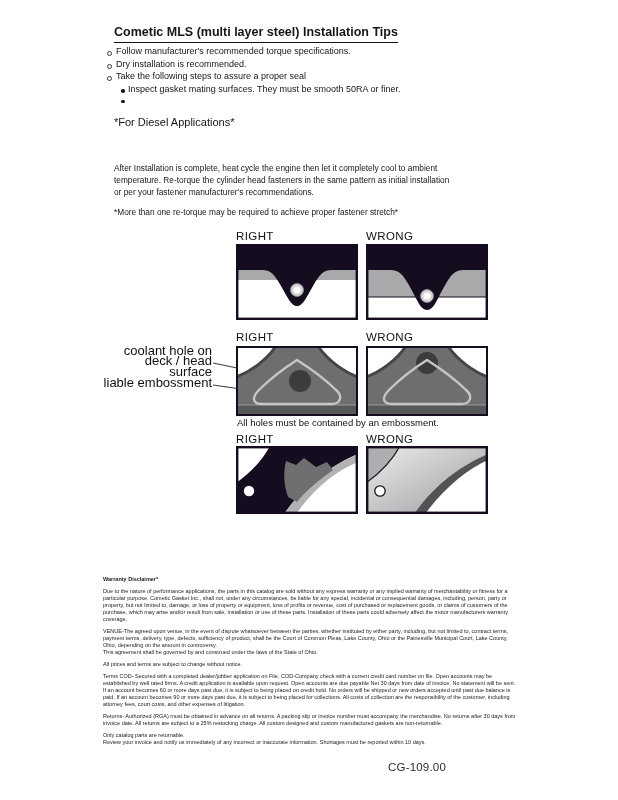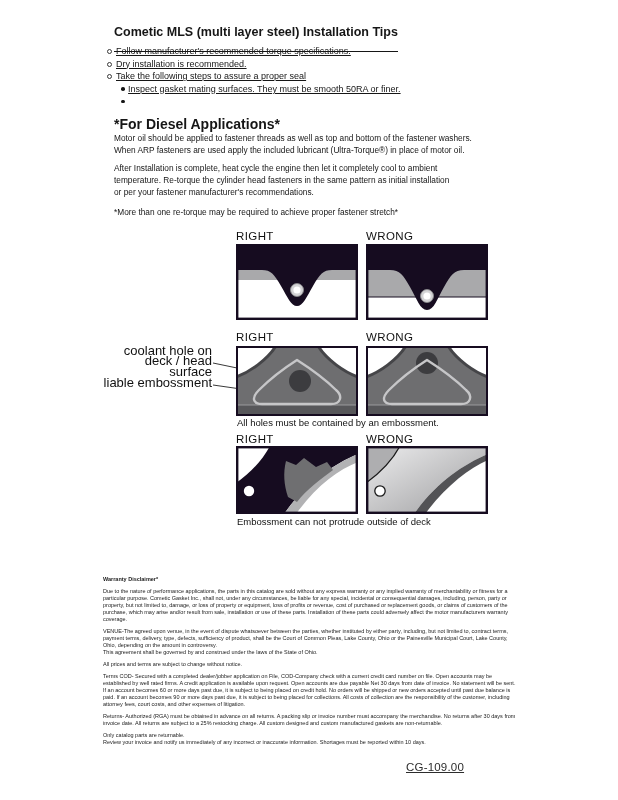--- a/index.html
+++ b/index.html
@@ -1,46 +1,46 @@
 <!DOCTYPE html>
 <html><head>
 <meta charset="utf-8">
 <style>
   html,body{margin:0;padding:0;background:#fff;}
   .page{position:relative;width:618px;height:800px;background:#ffffff;
         font-family:"Liberation Sans","DejaVu Sans",sans-serif;color:#161616;overflow:hidden;}
 
   .title{position:absolute;left:114px;top:25px;font-size:12.5px;font-weight:700;
-         letter-spacing:0px;border-bottom:1.6px solid #161616;padding-bottom:12px;}
+         letter-spacing:0px;border-bottom:1.6px solid #161616;padding-bottom:3px;}
 
   .tips{position:absolute;left:107px;top:45px;width:430px;}
-  .tip{display:flex;align-items:flex-start;font-size:9px;line-height:12.6px;text-decoration:underline;}
+  .tip{display:flex;align-items:center;font-size:9px;line-height:12.6px;}
   .tip.sub{margin-left:14px;}
   .marker-o{flex:0 0 auto;width:3px;height:3px;border:1px solid #3a3a3a;border-radius:50%;margin:4.3px 4px 0 0;}
   .marker-dot{flex:0 0 auto;width:3.6px;height:3.6px;background:#161616;border-radius:50%;margin:4.3px 3.5px 0 0;}
 
-  .diesel-heading{position:absolute;left:114px;top:116px;font-size:14px;font-weight:700;}
+  .diesel-heading{position:absolute;left:114px;top:116px;font-size:11px;font-weight:400;}
   .para{position:absolute;left:114px;width:440px;font-size:8.3px;line-height:12px;white-space:pre-line;}
   .para-oil{top:132px;}
   .para-retorque{top:162px;}
   .note{position:absolute;left:114px;top:207px;font-size:8.3px;text-align:center;}
 
   .dg-heading{position:absolute;width:122px;text-align:left;font-size:11.5px;letter-spacing:0.4px;color:#111;}
   .dg-box{position:absolute;width:122px;display:block;}
   .dg-caption{position:absolute;left:237px;font-size:9.5px;line-height:10.5px;color:#111;}
 
   .callout{position:absolute;left:100px;width:112px;text-align:right;font-size:13px;line-height:10.3px;color:#111;}
   .leader-lines{position:absolute;left:210px;top:355px;width:100px;height:45px;pointer-events:none;}
 
   .warranty{position:absolute;left:103px;top:576px;width:414px;font-size:5.5px;line-height:7px;color:#222;}
   .warranty h4{margin:0 0 5px 0;font-size:5.5px;font-weight:700;}
   .warranty p{margin:0 0 5px 0;}
   .warranty p.tight{margin-bottom:0;}
 
-  .footer-code{position:absolute;left:406px;top:761px;font-size:11.5px;color:#2c2c2c;letter-spacing:0.2px;text-decoration:underline;}
+  .footer-code{position:absolute;left:388px;top:761px;font-size:11.5px;color:#2c2c2c;letter-spacing:0.2px;}
 </style>
 </head>
 <body>
 
 <div class="page">
 
   <div class="title">Cometic MLS (multi layer steel) Installation Tips</div>
 
   <div class="tips">
     <div class="tip">
@@ -58,22 +58,20 @@
     <div class="tip sub">
       <span class="marker-dot"></span>
       <span>Inspect gasket mating surfaces.  They must be smooth 50RA or finer.</span>
     </div>
     <div class="tip sub">
       <span class="marker-dot"></span>
     </div>
   </div>
 
   <div class="diesel-heading">*For Diesel Applications*</div>
-  <div class="para para-oil">Motor oil should be applied to fastener threads as well as top and bottom of the fastener washers.
-When ARP fasteners are used apply the included lubricant (Ultra-Torque®) in place of motor oil.</div>
   <div class="para para-retorque">After Installation is complete, heat cycle the engine then let it completely cool to ambient
 temperature. Re-torque the cylinder head fasteners in the same pattern as initial installation
 or per your fastener manufacturer's recommendations.</div>
   <div class="note">*More than one re-torque may be required to achieve proper fastener stretch*</div>
 
   <div class="dg-heading" style="left:236px;top:230px">RIGHT</div>
   <div class="dg-heading" style="left:366px;top:230px">WRONG</div>
 
   <svg class="dg-box" style="left:236px;top:244px;height:76px" viewBox="0 0 122 76">
     <rect x="0" y="0" width="122" height="76" fill="#ffffff"></rect>
@@ -159,21 +157,20 @@
     <rect x="0" y="0" width="122" height="68" fill="#ffffff"></rect>
     <path d="M34,0 H0 V37 C14,27 26,15 34,0 Z" fill="#aeaeb0"></path>
     <path d="M34,0 H122 V8 C96,19 70,37 48,68 H0 V37 C14,27 26,15 34,0 Z" fill="url(#g3)"></path>
     <path d="M34,0 C26,15 14,27 0,37" fill="none" stroke="#1a1a1a" stroke-width="1.3"></path>
     <path d="M122,8 C96,19 70,37 48,68 L59,68 C80,40 102,23 122,14 Z" fill="#535356"></path>
     <circle cx="14" cy="45" r="5.2" fill="#ffffff" stroke="#1a1a1a" stroke-width="1.3"></circle>
     <rect x="1.2" y="1.2" width="119.6" height="65.6" fill="none" stroke="#160c20" stroke-width="2.4"></rect>
   </svg>
 
   <div class="dg-caption" style="top:517px">
-    <div>Embossment can not protrude outside of deck</div>
   </div>
 
   <div class="warranty">
     <h4>Warranty Disclaimer*</h4>
     <p>Due to the nature of performance applications, the parts in this catalog are sold without any express warranty or any implied warranty of merchantability or fitness for a particular purpose.  Cometic Gasket Inc., shall not, under any circumstances, be liable for any special, incidental or consequential damages, including, person, party or property, but not limited to, damage, or loss of property or equipment, loss of profits or revenue, cost of purchased or replacement goods, or claims of customers of the purchase, which may arise and/or result from sale, installation or use of these parts.  Installation of these parts could adversely affect the motor manufacturers warranty coverage.</p>
     <p class="tight">VENUE-The agreed upon venue, in the event of dispute whatsoever between the parties, whether instituted by either party, including, but not limited to, contract terms, payment terms, delivery, type, defects, sufficiency of product, shall be the Court of Common Pleas, Lake County, Ohio or the Painesville Municipal Court, Lake County, Ohio, depending on the amount in controversy.</p>
     <p>This agreement shall be governed by and construed under the laws of the State of Ohio.</p>
     <p>All prices and terms are subject to change without notice.</p>
     <p>Terms COD- Secured with a completed dealer/jobber application on File, COD-Company check with a current credit card number on file.  Open accounts may be established by well rated firms.  A credit application is available upon request.  Open accounts are due payable Net 30 days from date of invoice.  No statement will be sent.  If an account becomes 60 or more days past due, it is subject to being placed on credit hold.  No orders will be shipped or new orders accepted until past due balance is paid.  If an account becomes 90 or more days past due, it is subject to being placed for collections.  All costs of collection are the responsibility of the customer, including attorney fees, court costs, and other expenses of litigation.</p>
     <p>Returns- Authorized (RGA) must be obtained in advance on all returns.  A packing slip or invoice number must accompany the merchandise.  No returns after 30 days from invoice date.  All returns are subject to a 25% restocking charge.  All custom designed and custom manufactured gaskets are non-returnable.</p>

